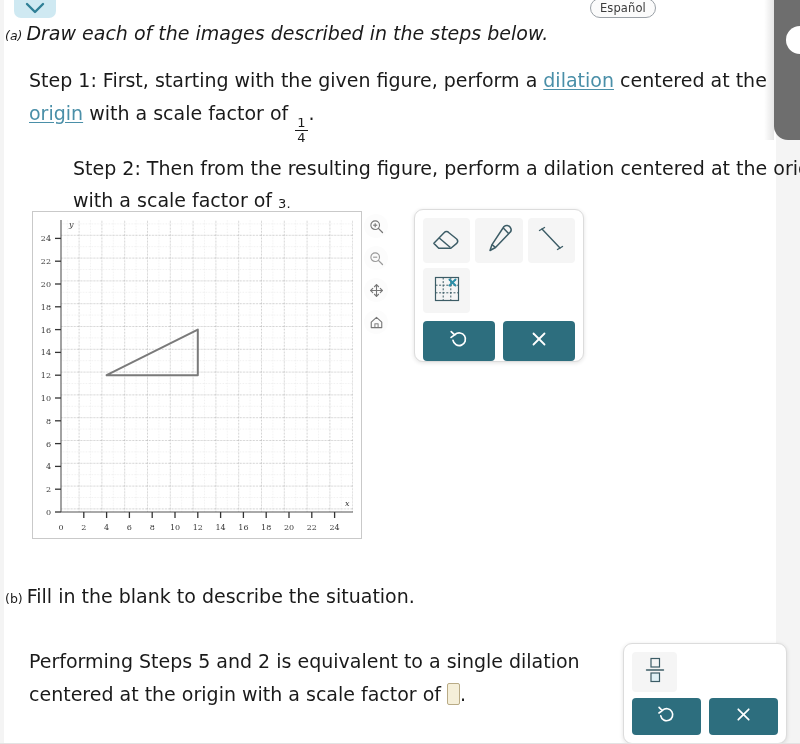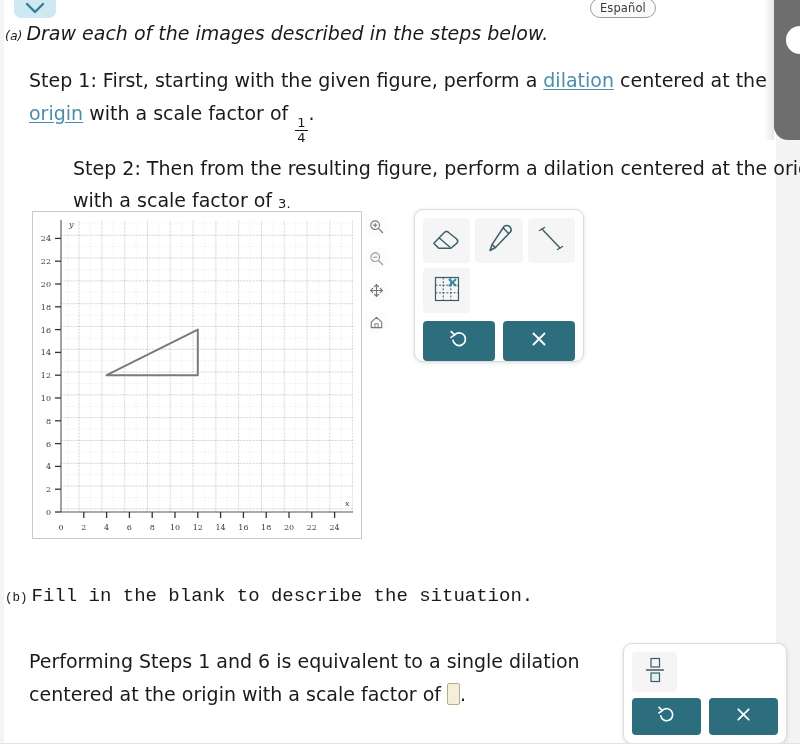--- a/index.html
+++ b/index.html
@@ -139,21 +139,20 @@
     font-size: 13px;
     vertical-align: -1px;
   }
 
   .prompt-b {
     position: absolute;
     left: 5px; top: 583px;
     font-size: 19px;
     line-height: 26px;
     white-space: nowrap;
-    font-family: Liberation Mono, monospace;
   }
   .prompt-b .q-label { margin-right: 4px; }
 
   .final-text {
     position: absolute;
     left: 29px; top: 645px;
     width: 580px;
     font-size: 19px;
     line-height: 33px;
   }
@@ -488,21 +487,21 @@
             <line x1="15.5" y1="4.5" x2="4.5" y2="15.5"></line>
           </g>
         </svg>
       </span>
     </div>
   </div>
 </div>
 
 <div class="prompt-b"><span class="q-label">(b)</span><span>Fill in the blank to describe the situation.</span></div>
 
-<div class="final-text"><span>Performing Steps 1 and 6 is equivalent to a single dilation centered at the origin with a scale factor of </span><span class="answer-blank"></span><span>.</span></div>
+<div class="final-text"><span>Performing Steps 5 and 2 is equivalent to a single dilation centered at the origin with a scale factor of </span><span class="answer-blank"></span><span>.</span></div>
 
 <div class="math-keypad">
   <div class="tool-row">
     <div class="tool-cell">
       <span>
         <svg width="22" height="30" viewBox="0 0 22 30">
           <rect x="7" y="3.5" width="8.5" height="8.5" fill="none" stroke="#3c5c66" stroke-width="1.2"></rect>
           <line x1="2.5" y1="15" x2="19.5" y2="15" stroke="#3c5c66" stroke-width="1.4" stroke-linecap="round"></line>
           <rect x="7" y="18" width="8.5" height="8.5" fill="#dff0f5" stroke="#3c5c66" stroke-width="1.2"></rect>
         </svg>

